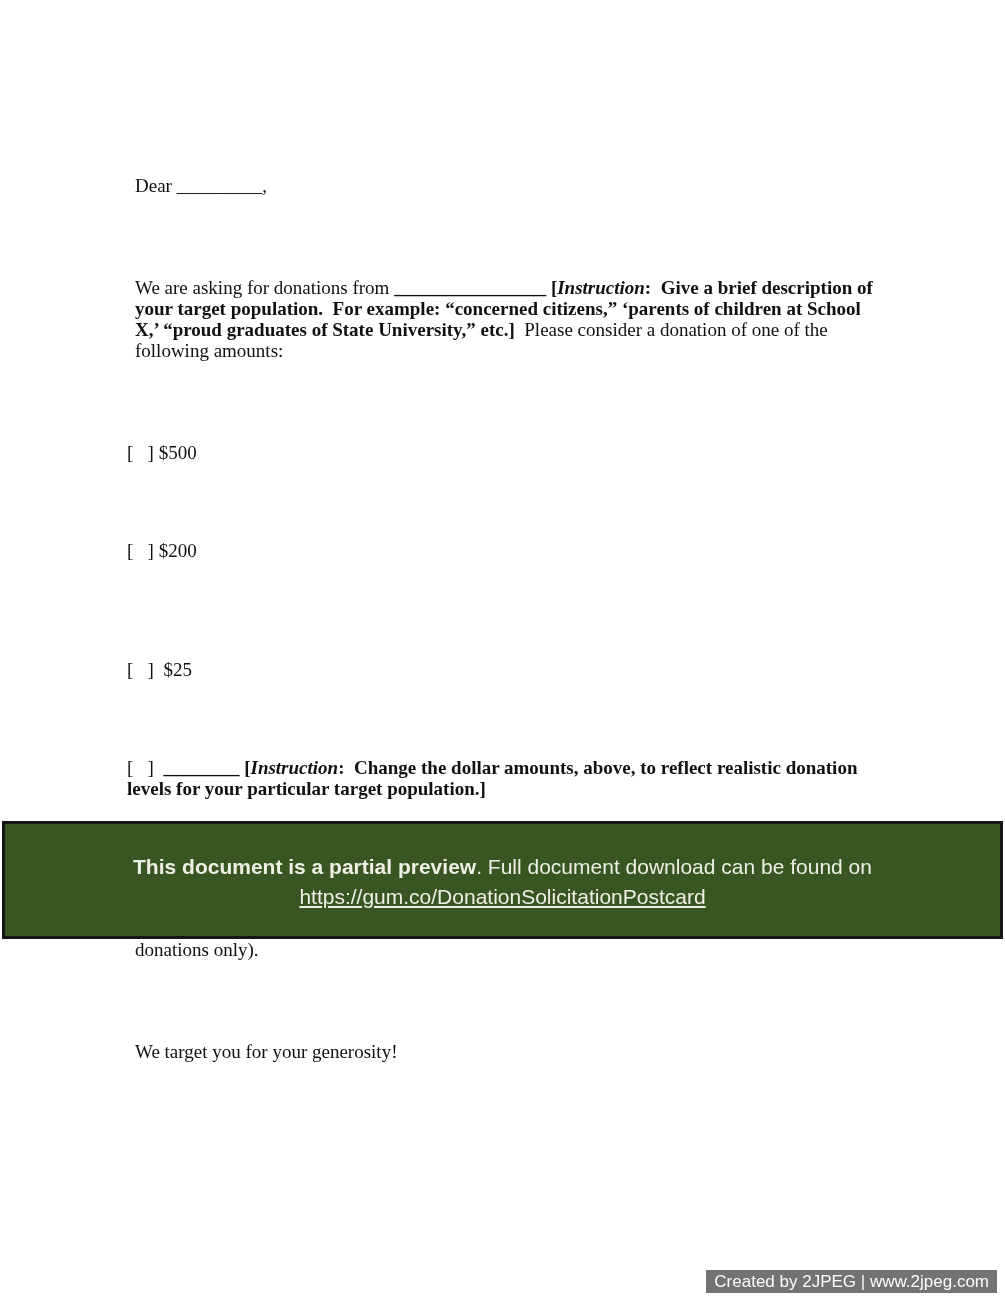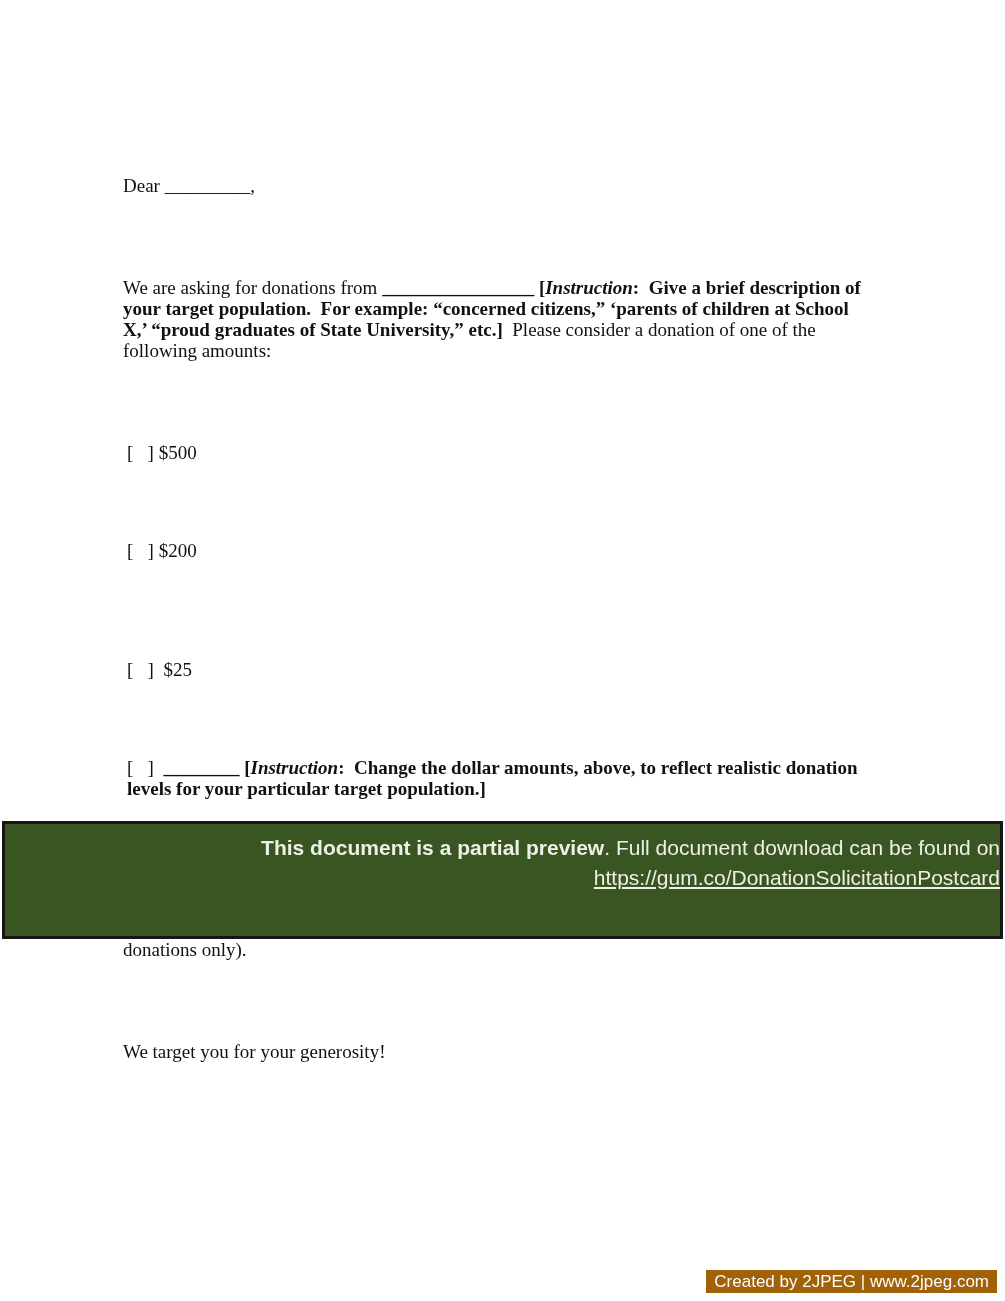--- a/index.html
+++ b/index.html
@@ -14,46 +14,46 @@
   }
   .doc {
     position: absolute;
     left: 119px;
     top: 112px;
     width: 756px;
     font-size: 19px;
     line-height: 21px;
     white-space: pre-wrap;
   }
-  .para { margin: 0 0 18px 4px; }
+  .para { margin: 0 0 18px 16px; }
   .row  { margin: 0 0 14px 8px; }
   .b    { font-weight: bold; }
   .bi   { font-weight: bold; font-style: italic; }
   .banner {
     position: absolute;
     left: 2px;
     right: 2px;
     top: 821px;
     height: 118px;
     box-sizing: border-box;
     border: 3px solid #161616;
-    text-align: right;
+    text-align: center;
     font-family: "Liberation Sans", sans-serif;
     font-size: 21px;
     line-height: 30px;
-    padding-top: 9px;
+    padding-top: 28px;
   }
   .banner p { margin: 0; }
   .banner .bold { font-weight: bold; }
   .banner a { text-decoration: underline; cursor: pointer; }
   .watermark {
     position: absolute;
     right: 8px;
     bottom: 8px;
-    background: #a16207;
+    background: #737373;
     color: #fcfcfc;
     font-family: "Liberation Sans", sans-serif;
     font-size: 17px;
     line-height: 23px;
     padding: 0 8px;
   }
 </style>
 </head>
 <body>
 

